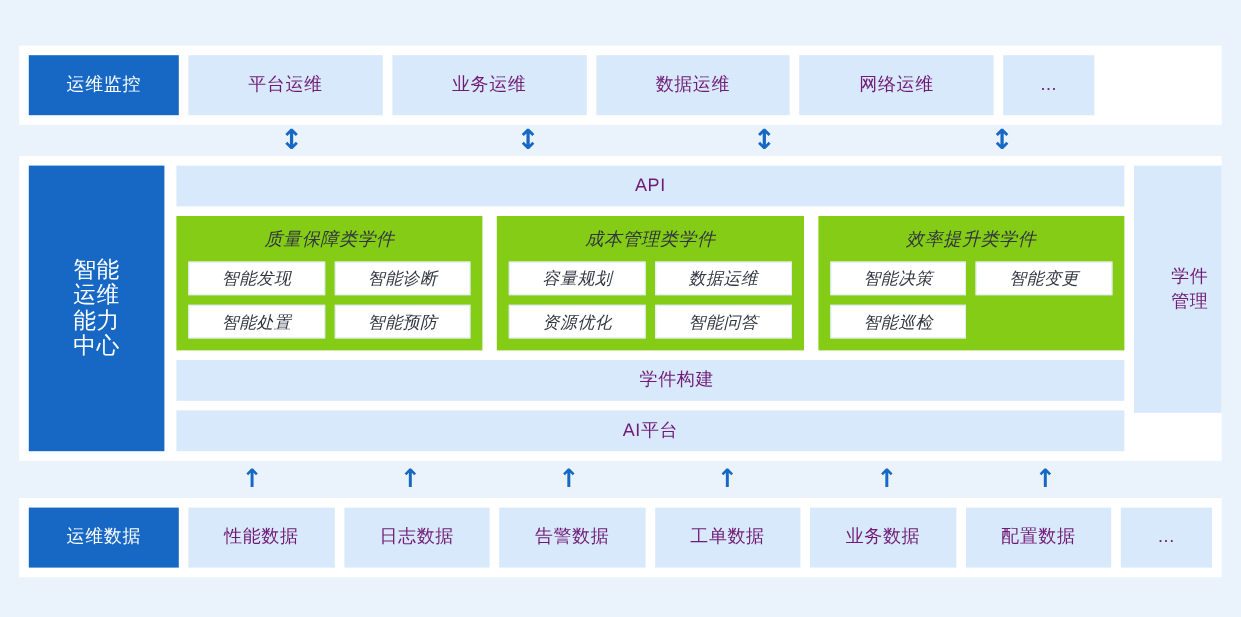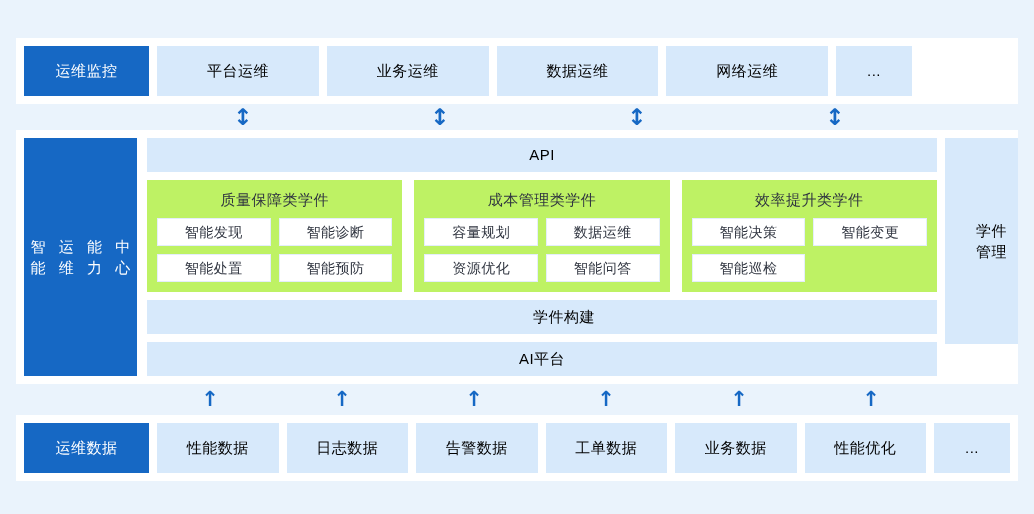--- a/index.html
+++ b/index.html
@@ -41,21 +41,21 @@
     font-size: 15px;
     line-height: 1.45;
     letter-spacing: 0.5px;
   }
   .box-primary {
     background: #1668c4;
     color: #ffffff;
   }
   .box-light {
     background: #d7e9fb;
-    color: #000000;
+    color: #701a75;
   }
   .box-white {
     background: #ffffff;
     color: #303540;
     border: 1px solid #e4eefb;
   }
 
   
   #top-row {
     position: absolute;
@@ -93,22 +93,22 @@
   }
   .arrow-up { font-size: 21px; }
 
   
   #capability-center {
     position: absolute;
     left: 24px;
     top: 138px;
     width: 113px;
     height: 238px;
-    flex-direction: row;
-    font-size: 15px;
+    flex-direction: column;
+    font-size: 19px;
     line-height: 21px;
   }
   #capability-center .cc-line { display: block; }
 
   #middle-stack {
     position: absolute;
     left: 147px;
     top: 138px;
     width: 790px;
     height: 238px;
@@ -117,25 +117,26 @@
     gap: 8px;
     border-radius: 16px;
   }
   #api-bar      { height: 34px; flex: 0 0 34px; }
   #groups-row   { flex: 1 1 auto; display: flex; gap: 12px; }
   #build-bar    { height: 34px; flex: 0 0 34px; padding-left: 44px; }
   #ai-bar       { height: 34px; flex: 0 0 34px; }
 
   .group {
     flex: 1 1 0;
-    background: #bef264;
+    background: #84cc16;
     box-sizing: border-box;
     padding: 8px 10px 10px 10px;
     display: flex;
     flex-direction: column;
+    font-style: italic;
   }
   .group-title {
     text-align: center;
     font-size: 15px;
     line-height: 24px;
     color: #303540;
     margin-bottom: 6px;
     letter-spacing: 0.5px;
   }
   .group-grid {
@@ -268,17 +269,17 @@
 
   <div class="panel" id="bottom-panel"></div>
 
   <div id="bottom-row">
     <div class="box box-primary flex-first">运维数据</div>
     <div class="box box-light flex-main">性能数据</div>
     <div class="box box-light flex-main">日志数据</div>
     <div class="box box-light flex-main">告警数据</div>
     <div class="box box-light flex-main">工单数据</div>
     <div class="box box-light flex-main">业务数据</div>
-    <div class="box box-light flex-main">性能优化</div>
+    <div class="box box-light flex-main">配置数据</div>
     <div class="box box-light flex-last">...</div>
   </div>
 
 </div>
 
 </body></html>

